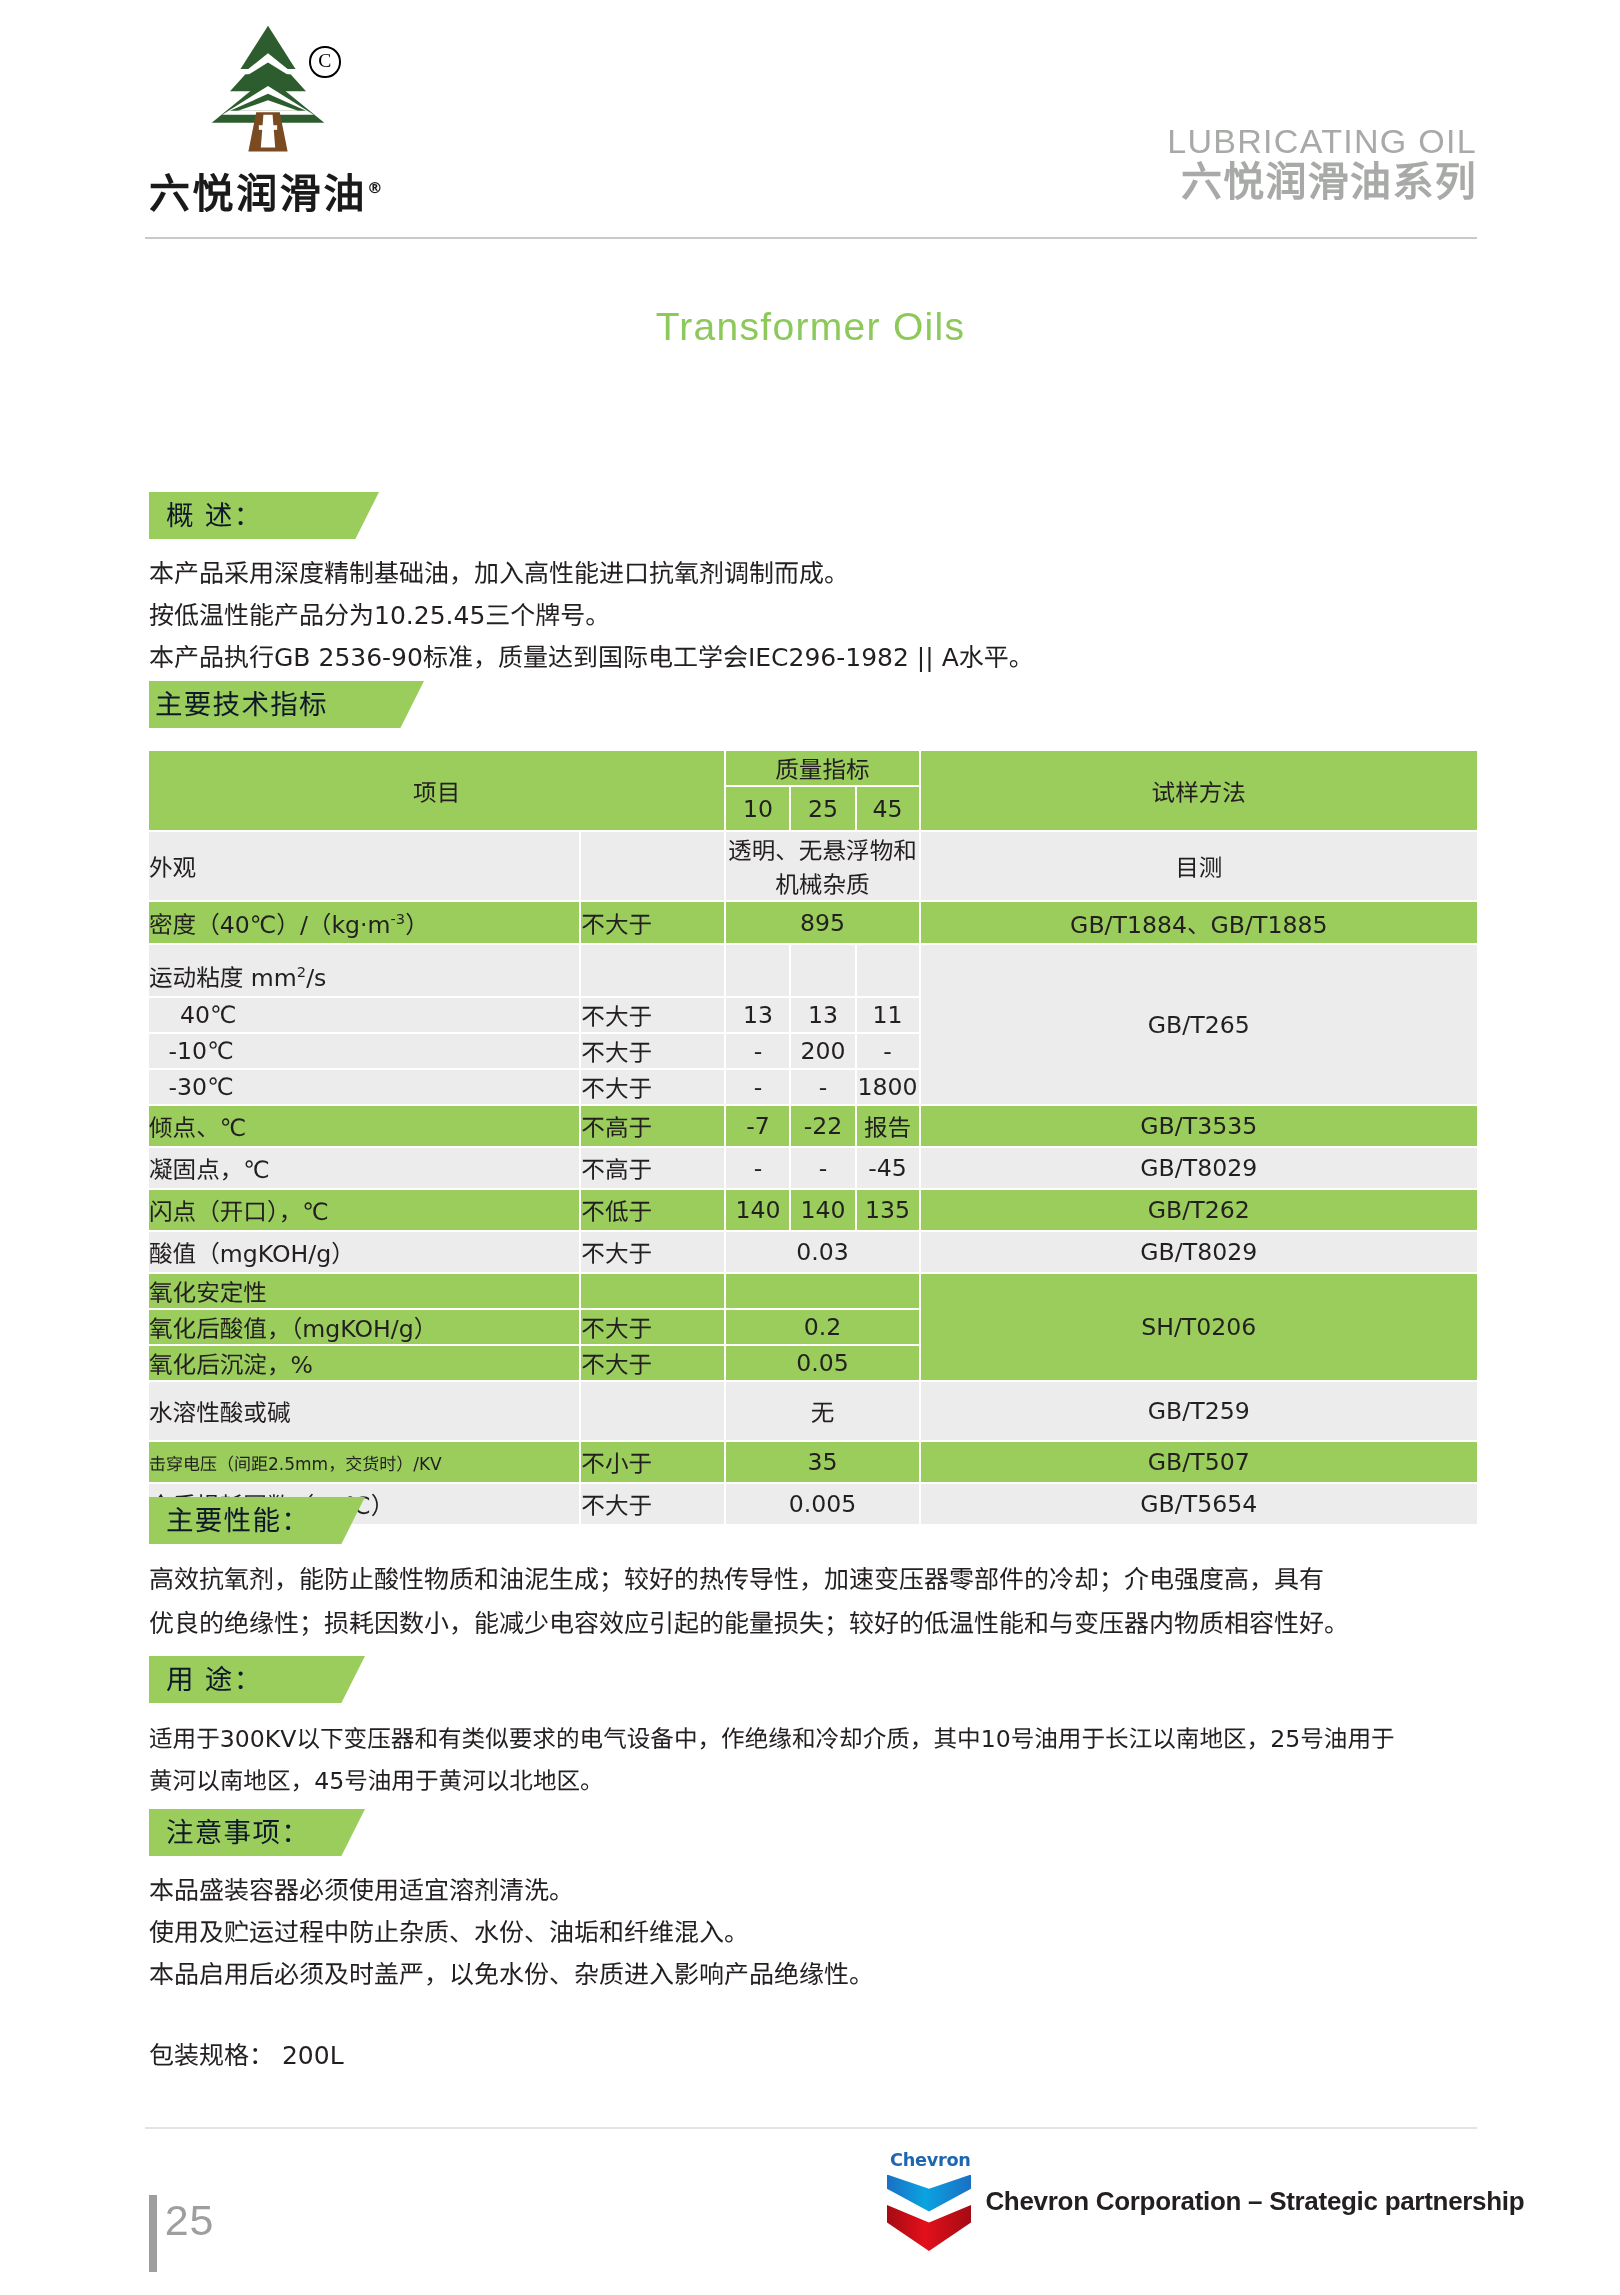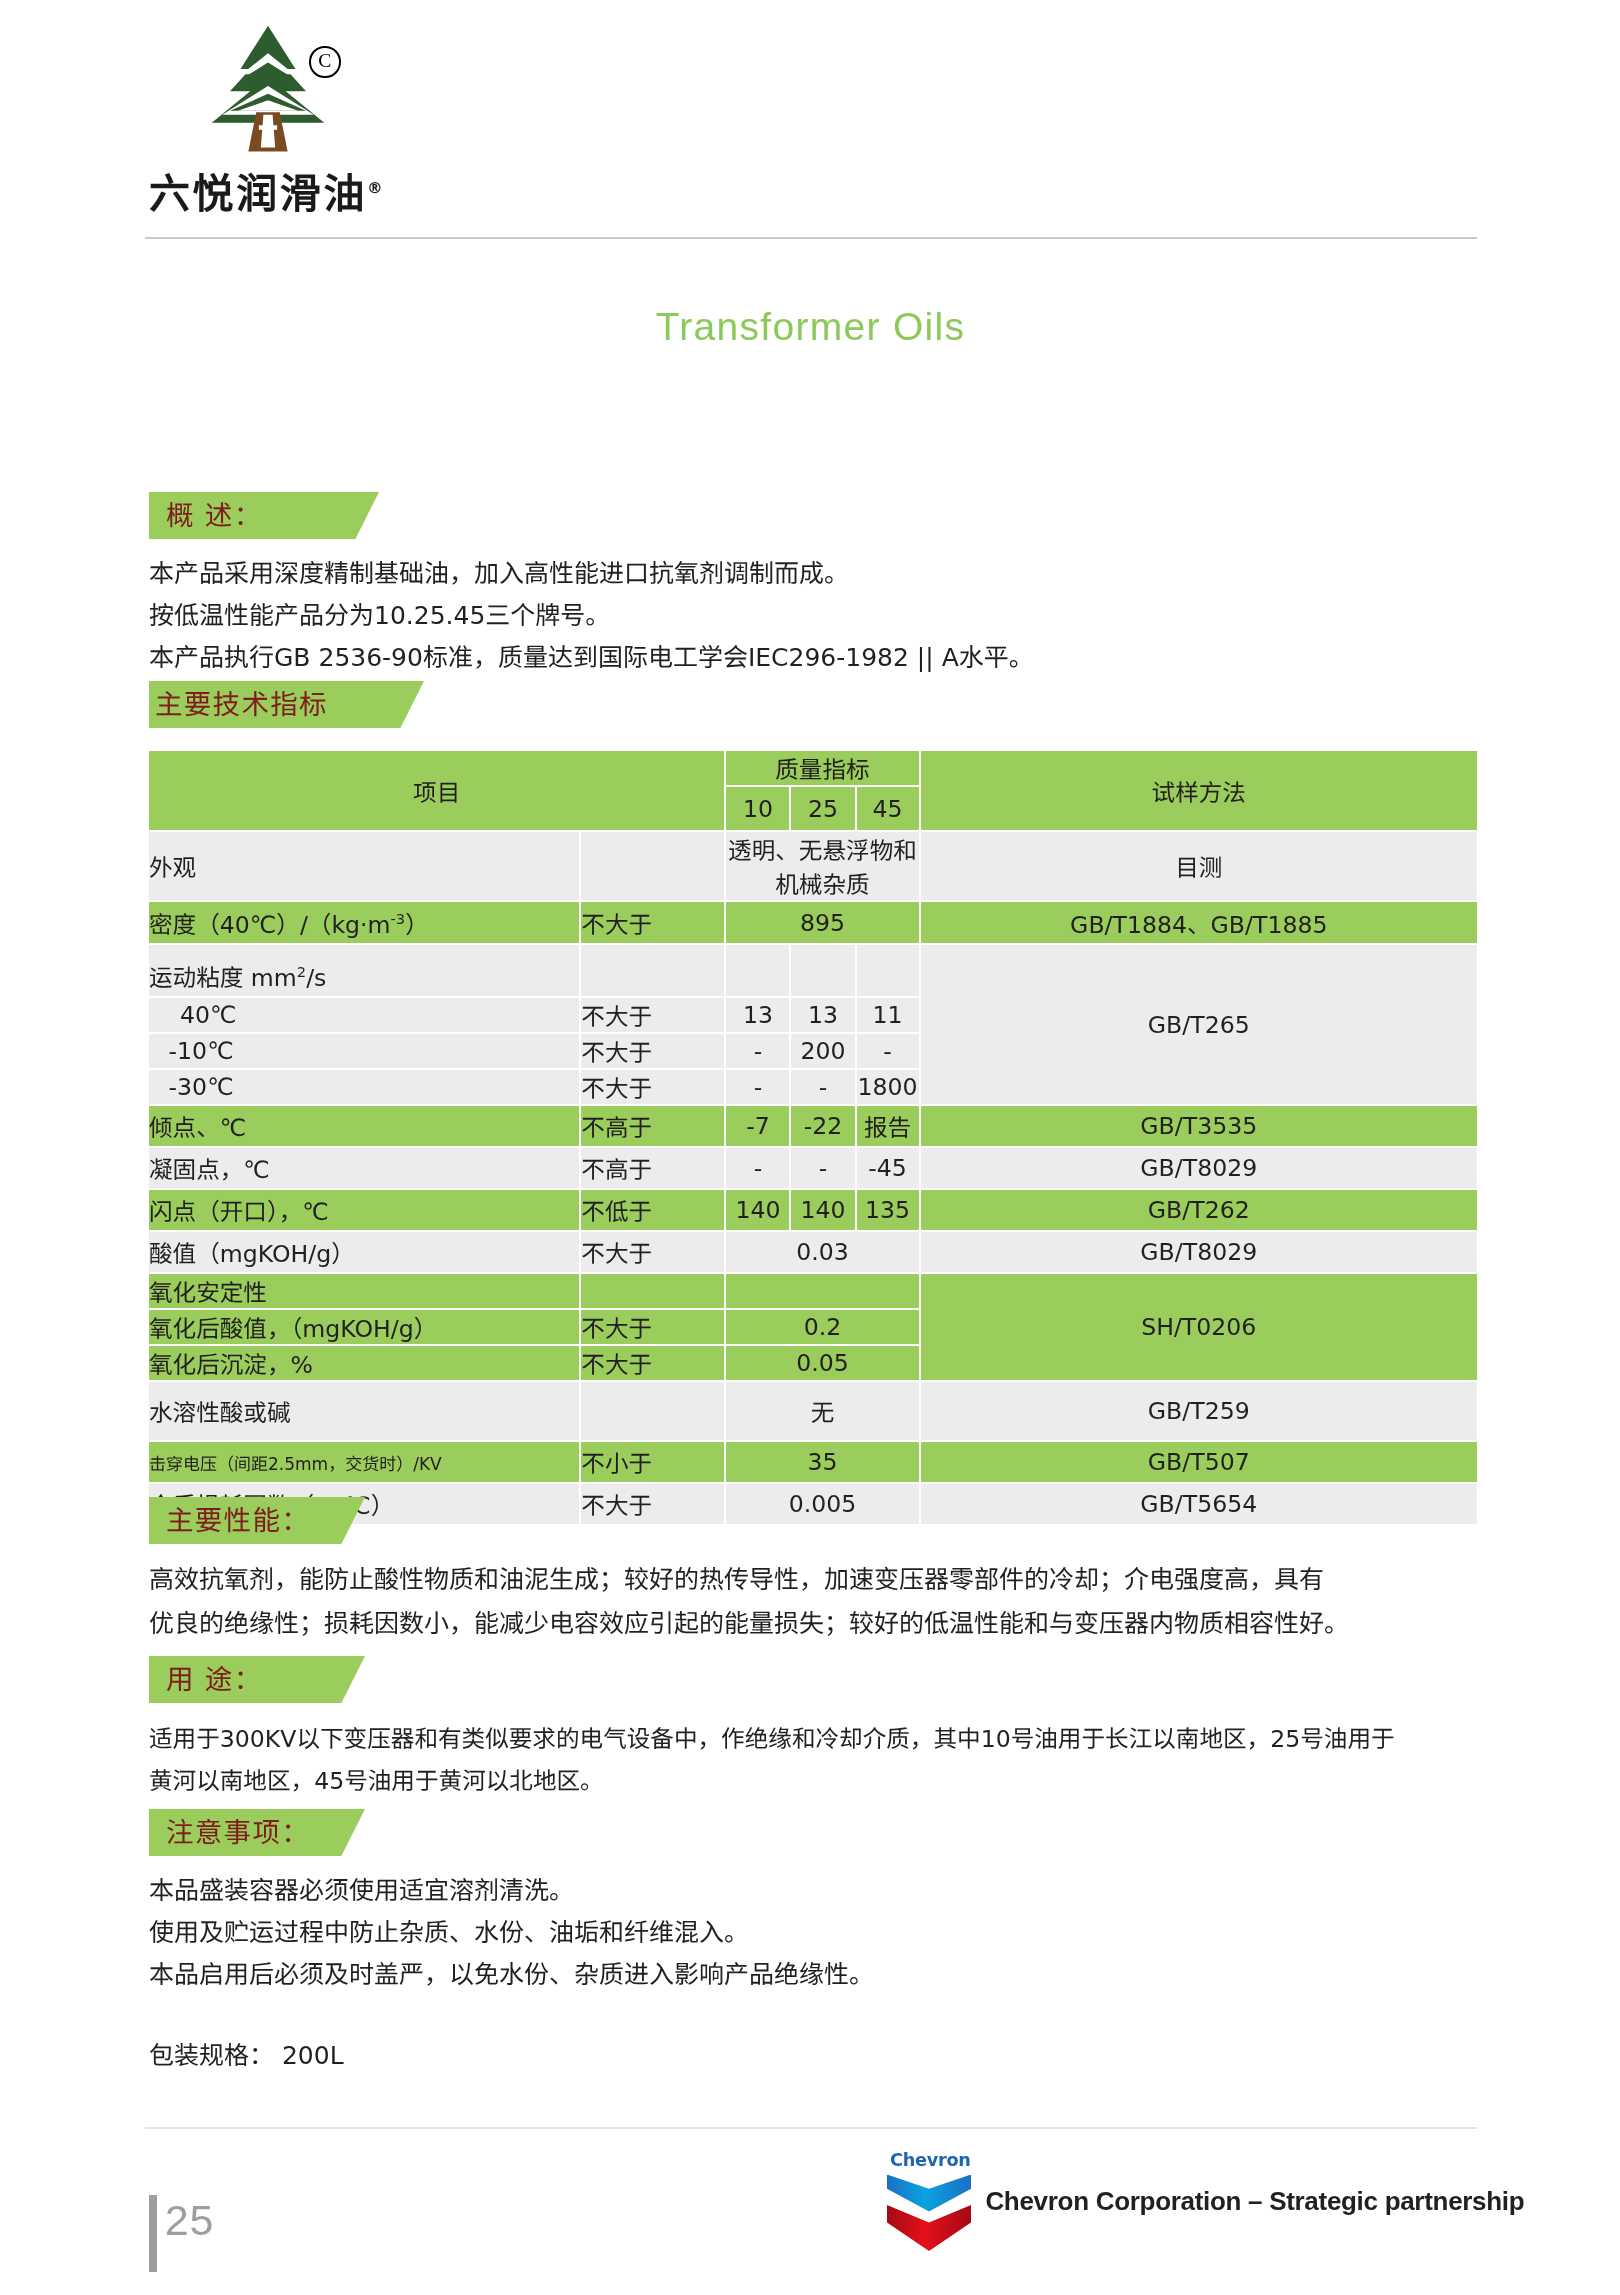--- a/index.html
+++ b/index.html
@@ -109,21 +109,21 @@
     letter-spacing: 1.3px;
     line-height: 1.3;
     margin-top: 3.9px;
   }
 
   
   .sec-tab {
     position: absolute;
     height: 47px;
     background: #9acd5b;
-    color: #7f1d1d;
+    color: #0f172a;
     font-size: 27.5px;
     font-weight: normal;
     font-family: "DejaVu Sans", sans-serif;
     line-height: 47px;
     padding-left: 17px;
     box-sizing: border-box;
     letter-spacing: 1.3px;
     white-space: nowrap;
     clip-path: polygon(0 0, 100% 0, calc(100% - 23.6px) 100%, 0 100%);
   }
@@ -280,20 +280,24 @@
         <polygon points="103,140 117,140 121,190 99,190" fill="#ffffff"></polygon>
         <rect x="96" y="156" width="28" height="7" fill="#ffffff"></rect>
       </svg>
     </div>
     <div class="copyright-mark">C</div>
     <div class="brand-cn">
       <span>六悦润滑油</span><sup>®</sup>
     </div>
   </div>
 
+  <div class="header-right">
+    <div class="en">LUBRICATING OIL</div>
+    <div class="cn">六悦润滑油系列</div>
+  </div>
 
   <div class="header-rule"></div>
 </div>
 
 <div class="doc-title">
   <div class="en">Transformer Oils</div>
 </div>
 
 <div class="sec-tab" style="left:149px; top:492px; width:230px;">概    述：</div>
 

